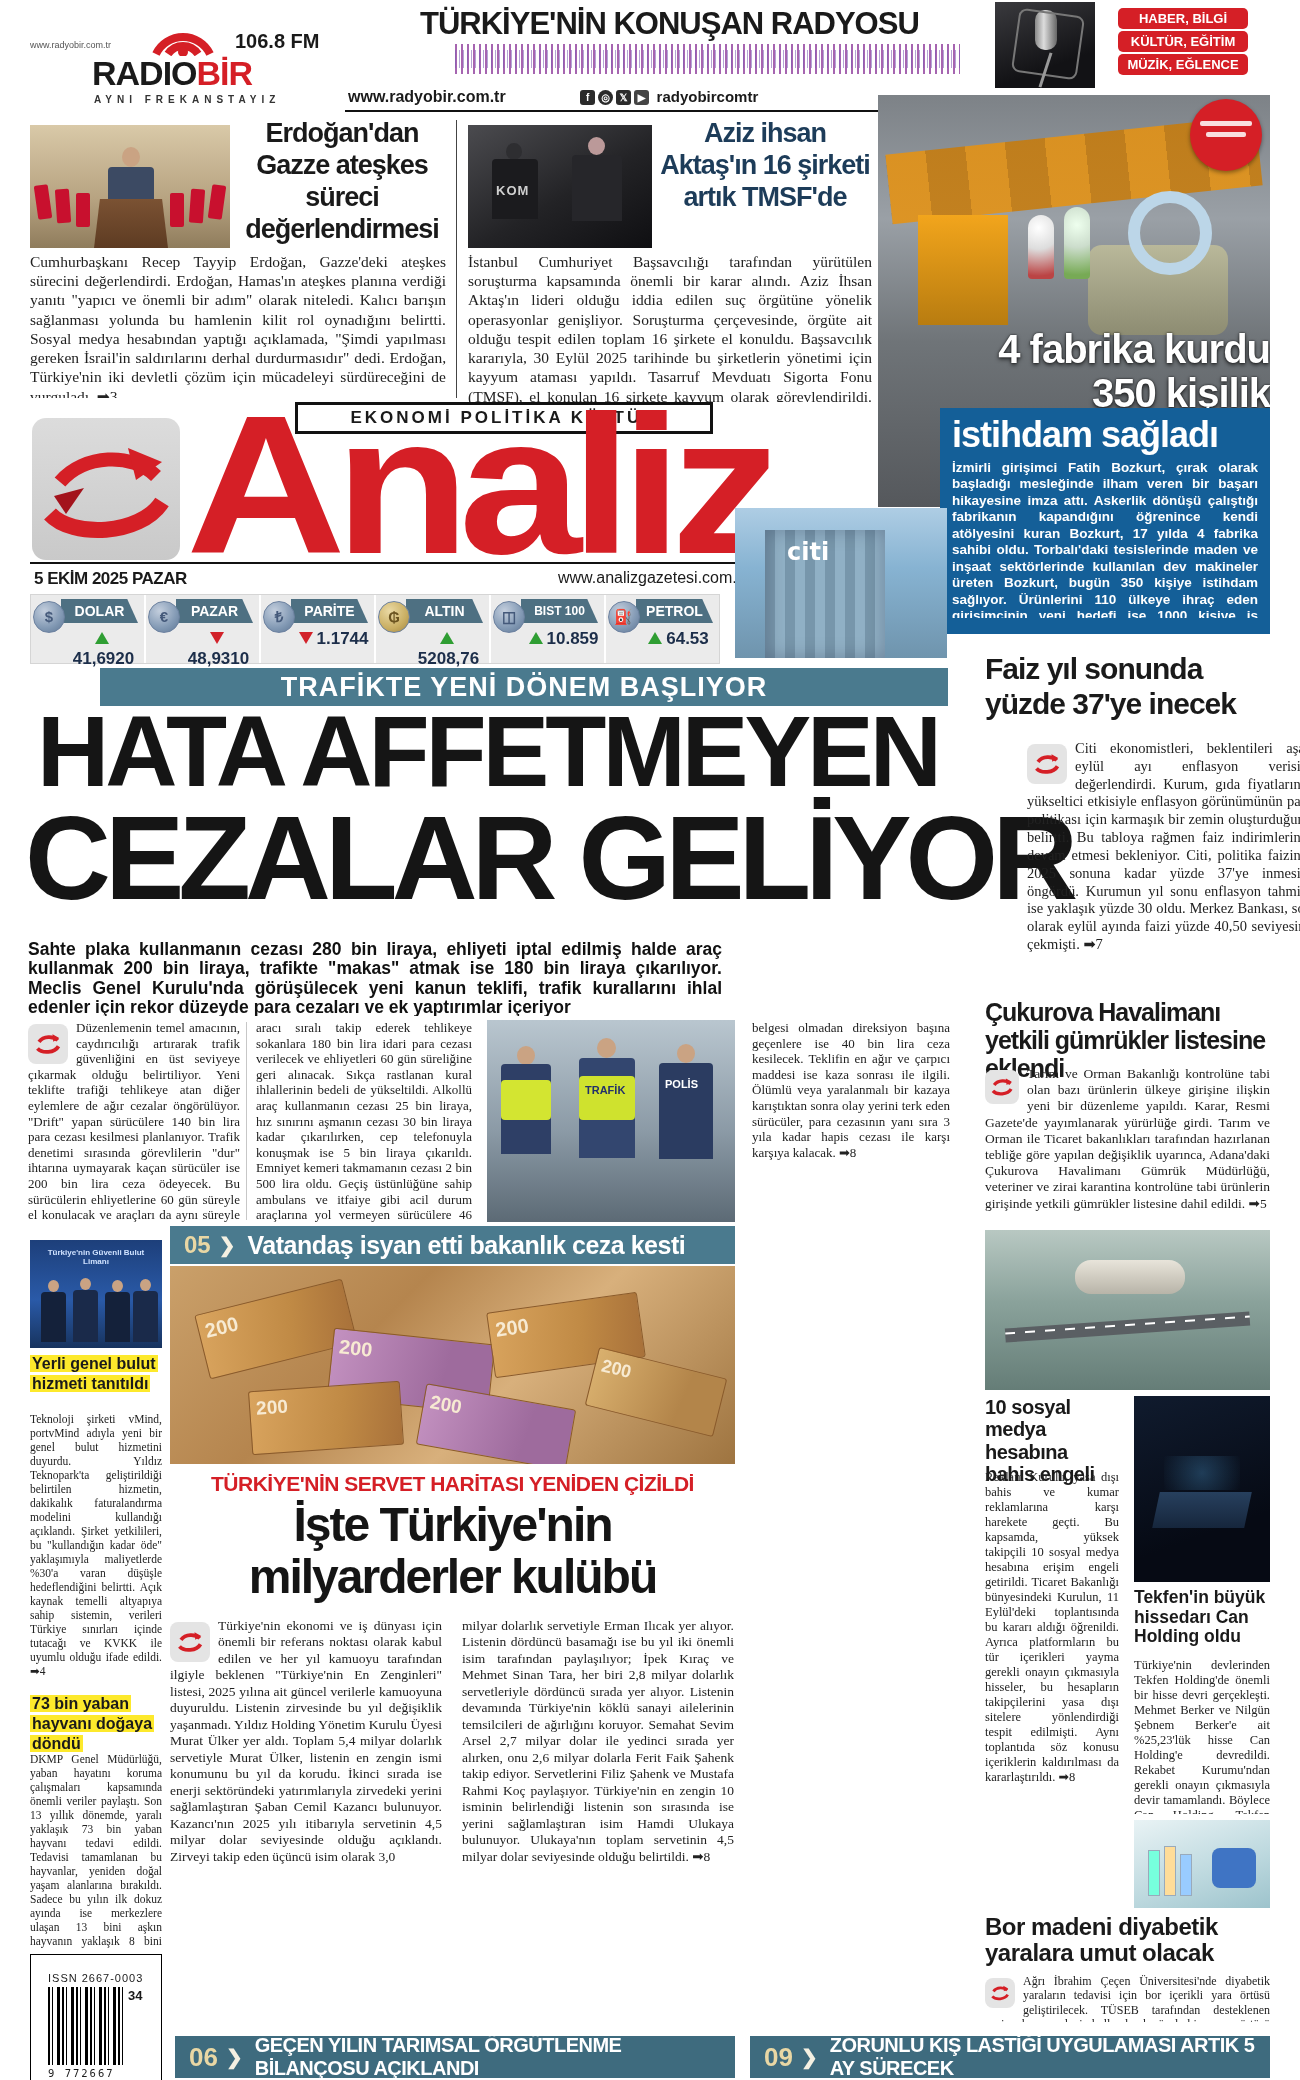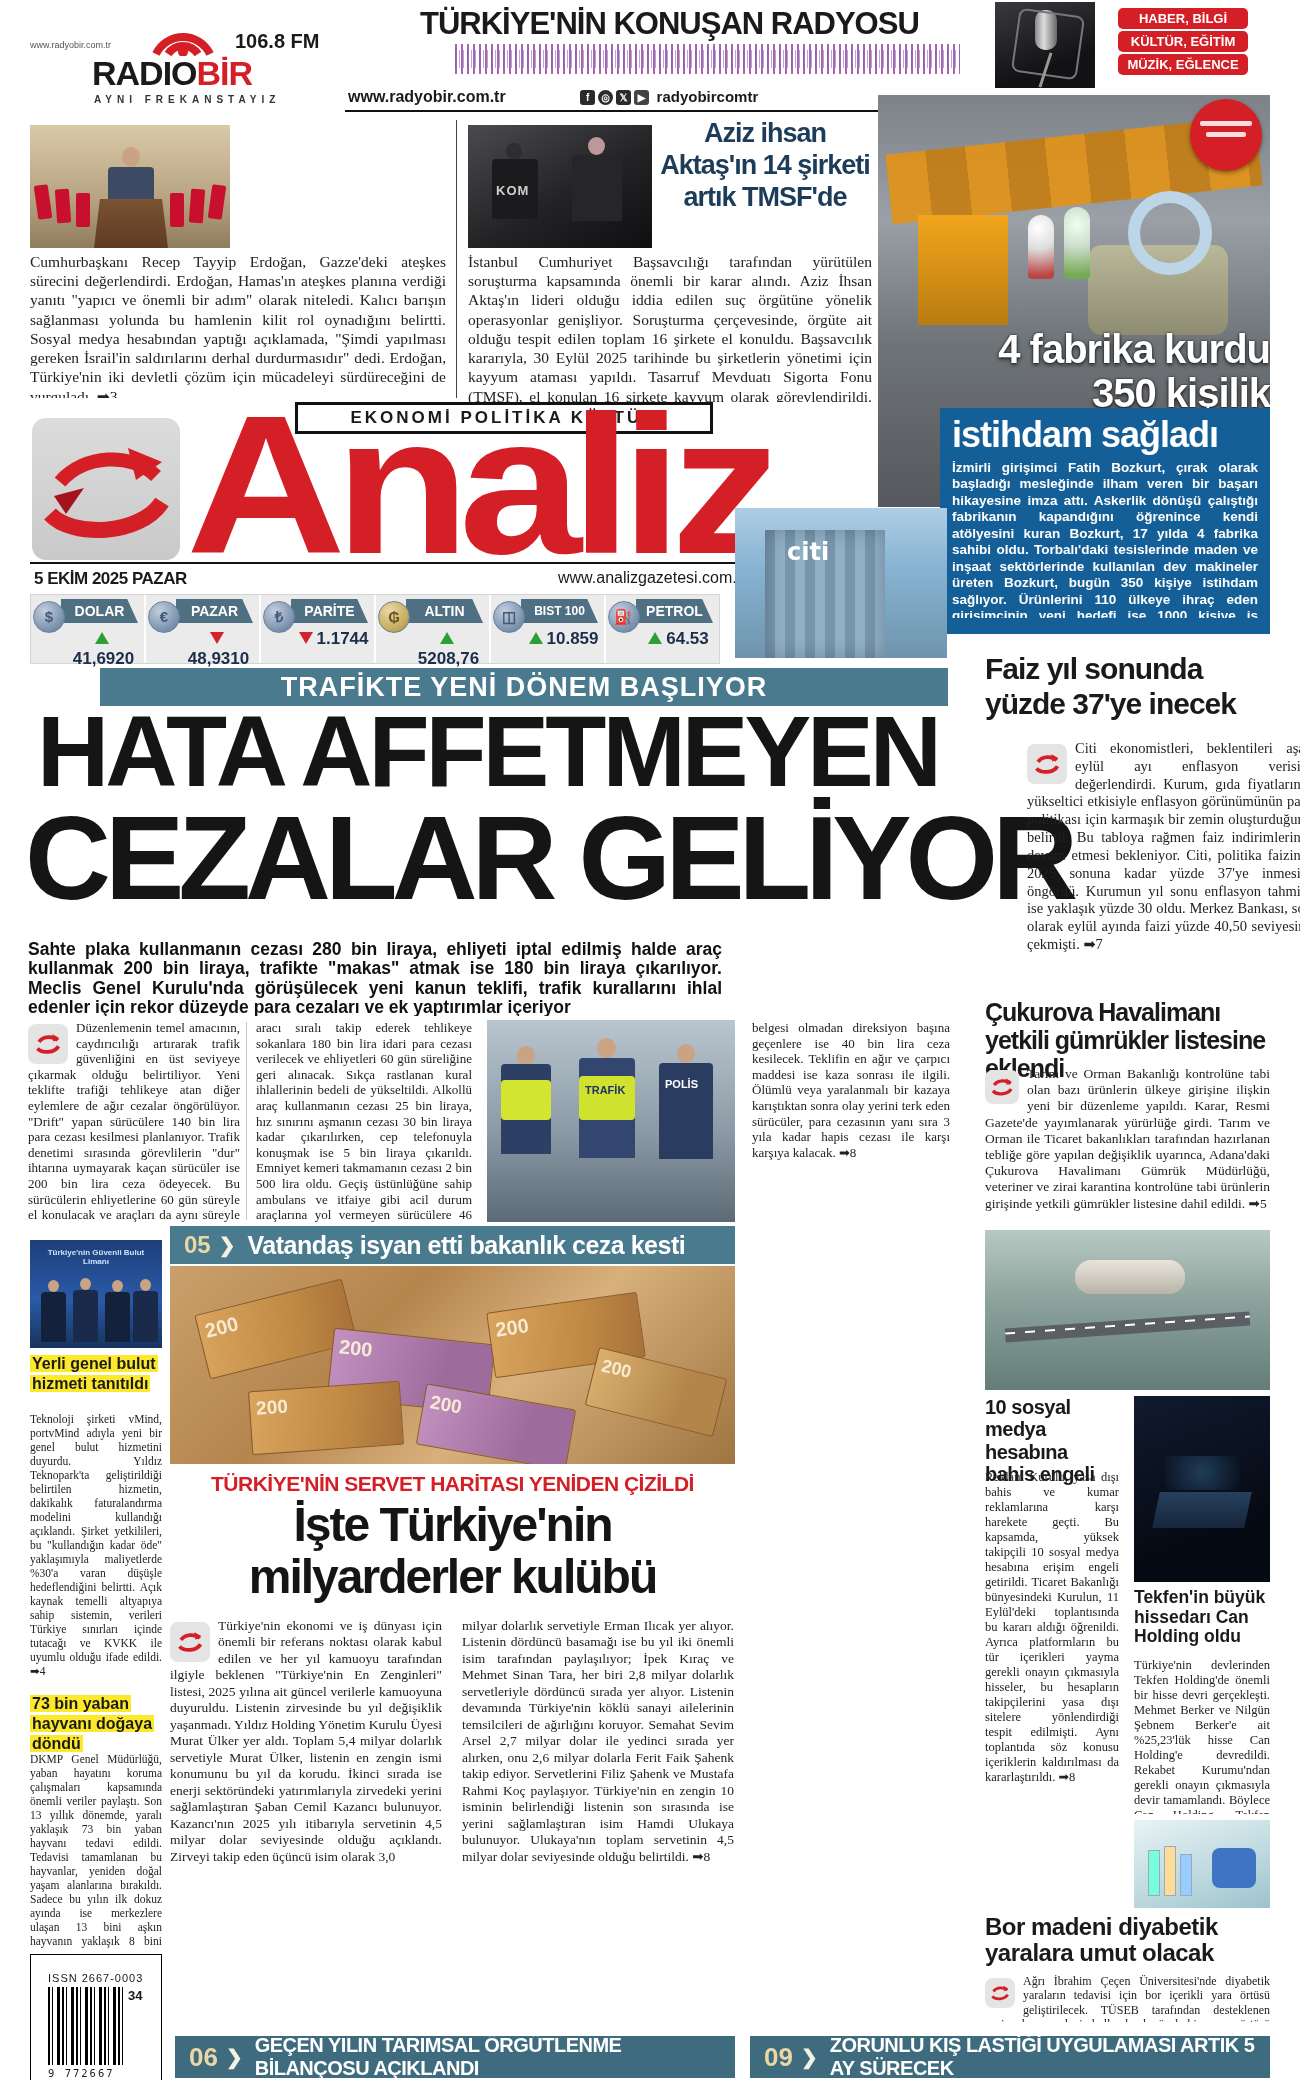--- a/index.html
+++ b/index.html
@@ -115,32 +115,33 @@
     <div class="flag" style="left:6px;top:60px;transform:rotate(-8deg);"></div>
     <div class="flag" style="left:26px;top:64px;transform:rotate(-4deg);"></div>
     <div class="flag" style="left:46px;top:68px;"></div>
     <div class="flag" style="right:6px;top:60px;transform:rotate(8deg);"></div>
     <div class="flag" style="right:26px;top:64px;transform:rotate(4deg);"></div>
     <div class="flag" style="right:46px;top:68px;"></div>
     <div class="fig-head" style="left:92px;top:22px;width:18px;height:20px;"></div>
     <div class="fig-body" style="left:78px;top:42px;width:46px;height:34px;background:#3c4a63;"></div>
     <div class="abs" style="left:64px;top:74px;width:74px;height:49px;background:linear-gradient(180deg,#7b5233,#5d3b22);clip-path:polygon(8% 0,92% 0,100% 100%,0 100%);"></div>
   </div>
+  <div class="abs" style="left:238px;top:118px;width:208px;height:132px;font-size:27px;font-weight:bold;line-height:1.18;text-align:center;letter-spacing:-1px;">Erdoğan'dan Gazze ateşkes süreci değerlendirmesi</div>
   <div class="abs serif clip" style="left:30px;top:252px;width:416px;height:146px;font-size:15.5px;line-height:1.24;">Cumhurbaşkanı Recep Tayyip Erdoğan, Gazze'deki ateşkes sürecini değerlendirdi. Erdoğan, Hamas'ın ateşkes planına verdiği yanıtı "yapıcı ve önemli bir adım" olarak niteledi. Kalıcı barışın sağlanması yolunda bu hamlenin kilit rol oynadığını belirtti. Sosyal medya hesabından yaptığı açıklamada, "Şimdi yapılması gereken İsrail'in saldırılarını derhal durdurmasıdır" dedi. Erdoğan, Türkiye'nin iki devletli çözüm için mücadeleyi sürdüreceğini de vurguladı. ➡3</div>
 
   <div class="vrule" style="left:456px;top:120px;height:278px;"></div>
 
   <div class="photo" style="left:468px;top:125px;width:184px;height:123px;background:linear-gradient(150deg,#4b4b4f,#232326 55%,#0f0f12);">
     <div class="fig-head" style="left:38px;top:18px;width:16px;height:17px;background:#2e2e31;"></div>
     <div class="fig-body" style="left:24px;top:34px;width:46px;height:60px;background:#1b1b1e;"></div>
     <div class="fig-head" style="left:120px;top:12px;width:17px;height:18px;background:#b99;"></div>
     <div class="fig-body" style="left:104px;top:30px;width:50px;height:66px;background:#26262a;"></div>
     <div class="abs" style="left:28px;top:58px;color:#cfcfcf;font-size:13px;font-weight:bold;letter-spacing:1px;">KOM</div>
   </div>
-  <div class="abs navy" style="left:658px;top:118px;width:214px;height:132px;font-size:27px;font-weight:bold;line-height:1.18;text-align:center;letter-spacing:-1px;">Aziz ihsan Aktaş'ın 14 şirketi artık TMSF'de</div>
+  <div class="abs navy" style="left:658px;top:118px;width:214px;height:132px;font-size:27px;font-weight:bold;line-height:1.18;text-align:center;letter-spacing:-1px;">Aziz ihsan Aktaş'ın 16 şirketi artık TMSF'de</div>
   <div class="abs serif clip" style="left:468px;top:252px;width:404px;height:150px;font-size:15.5px;line-height:1.24;">İstanbul Cumhuriyet Başsavcılığı tarafından yürütülen soruşturma kapsamında önemli bir karar alındı. Aziz İhsan Aktaş'ın lideri olduğu iddia edilen suç örgütüne yönelik operasyonlar genişliyor. Soruşturma çerçevesinde, örgüte ait olduğu tespit edilen toplam 16 şirkete el konuldu. Başsavcılık kararıyla, 30 Eylül 2025 tarihinde bu şirketlerin yönetimi için kayyum ataması yapıldı. Tasarruf Mevduatı Sigorta Fonu (TMSF), el konulan 16 şirkete kayyum olarak görevlendirildi. ➡3</div>
 
   <div class="photo" style="left:878px;top:95px;width:392px;height:412px;background:linear-gradient(180deg,#7d8287 0%,#9aa0a6 30%,#6f7478 60%,#55585c 100%);">
     <div class="abs" style="left:10px;top:40px;width:372px;height:70px;background:repeating-linear-gradient(90deg,#e8920e 0 40px,#c97b08 40px 80px);transform:rotate(-6deg);opacity:.85;"></div>
     <div class="abs" style="left:40px;top:120px;width:90px;height:110px;background:linear-gradient(180deg,#f2a51c,#b87c10);"></div>
     <div class="abs" style="left:210px;top:150px;width:140px;height:90px;border-radius:14px;background:linear-gradient(180deg,#b9b89a,#8d8c72);"></div>
     <div class="abs" style="left:250px;top:96px;width:60px;height:60px;border:12px solid #bcd6e8;border-radius:50%;"></div>
     <div class="abs" style="left:150px;top:120px;width:26px;height:64px;border-radius:13px 13px 4px 4px;background:radial-gradient(circle at 40% 20%,#fff,#ddd 40%,#b44 90%);"></div>
     <div class="abs" style="left:186px;top:112px;width:26px;height:72px;border-radius:13px 13px 4px 4px;background:radial-gradient(circle at 50% 25%,#efe,#cdc 40%,#7a5 90%);"></div>
     <div class="abs" style="right:8px;top:4px;width:72px;height:72px;border-radius:50%;background:#d51f26;box-shadow:0 2px 4px rgba(0,0,0,.4);">

